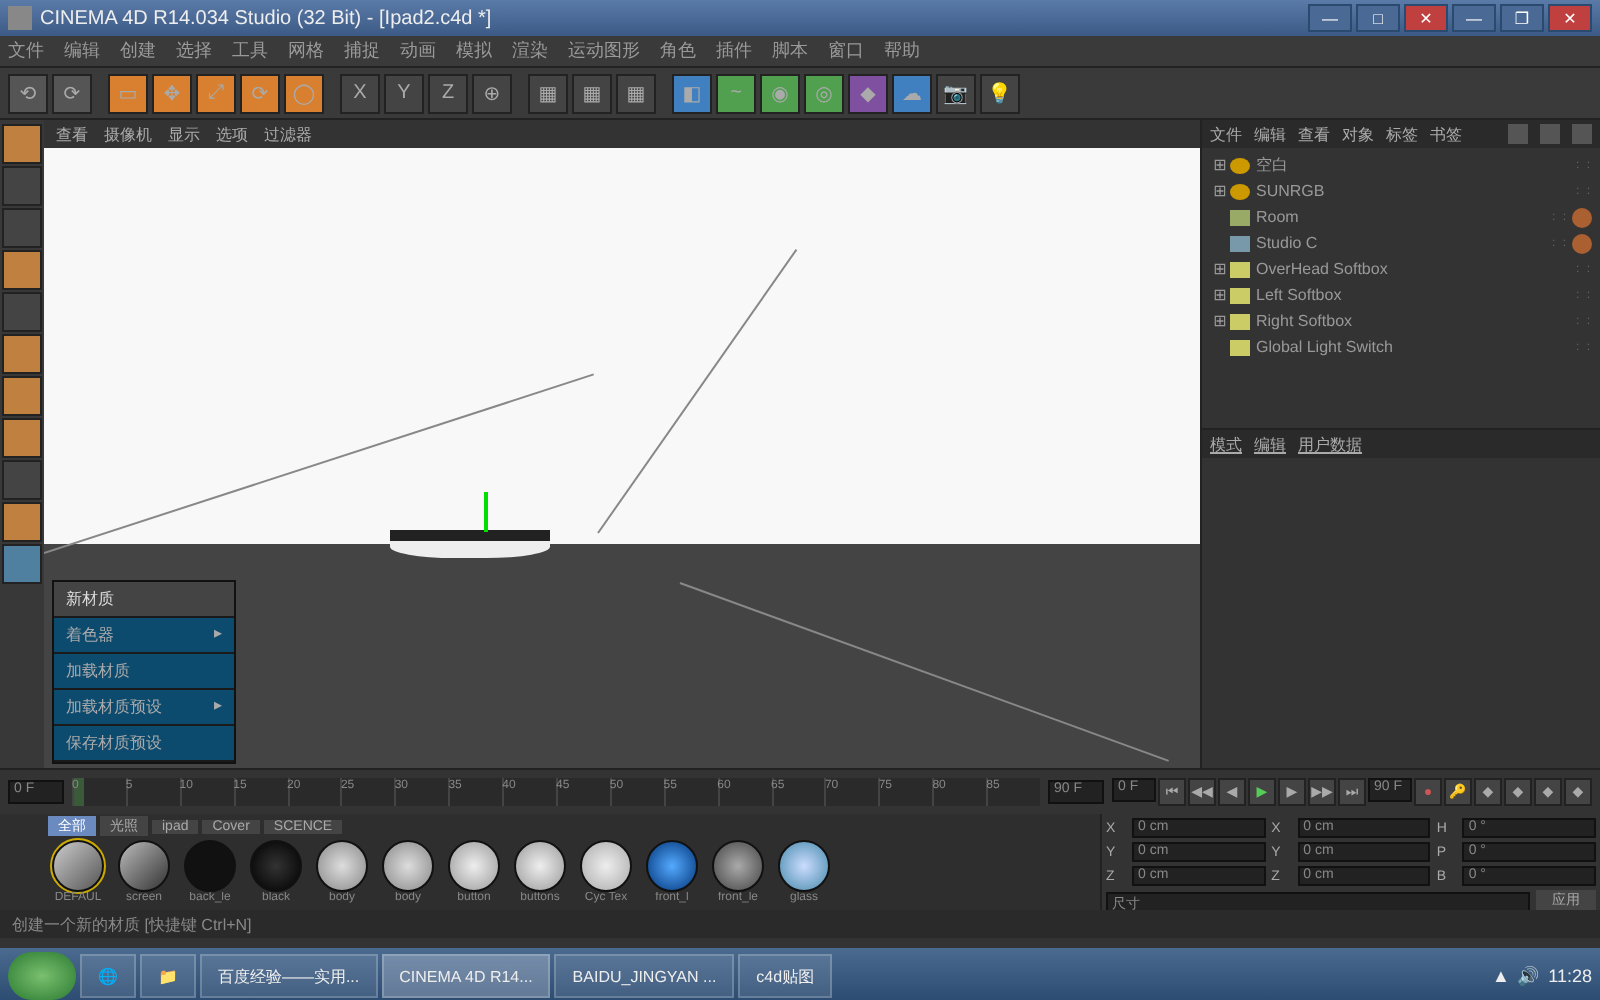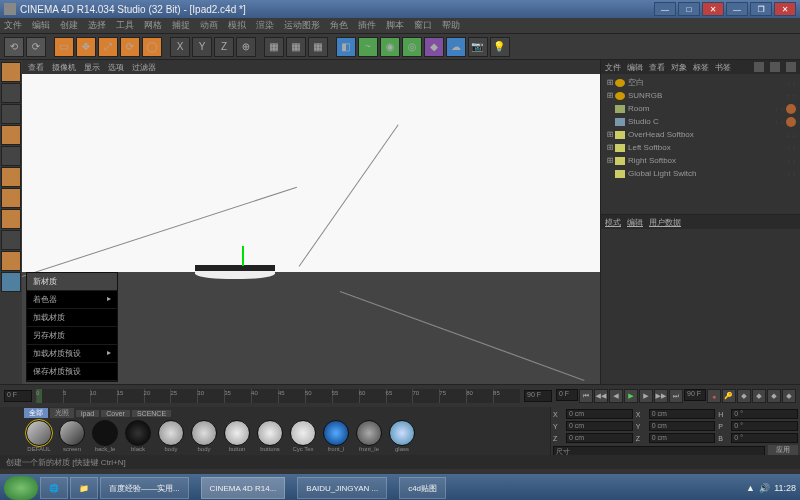--- a/index.html
+++ b/index.html
@@ -28,21 +28,21 @@
 .left-tool.c2 { background: #444; }
 .left-tool.c3 { background: #5080a0; }
 .viewport-wrap { flex: 1; display: flex; flex-direction: column; position: relative; }
 .vp-tabs { height: 14px; background: #333; display: flex; gap: 8px; padding: 0 6px; font-size: 8px; align-items: center; }
 .viewport { flex: 1; background: #555; position: relative; overflow: hidden; }
 .vp-sky { position: absolute; top: 0; left: 0; right: 0; height: 64%; background: #f8f8f8; }
 .vp-floor { position: absolute; bottom: 0; left: 0; right: 0; height: 36%; background: #444; }
 .vp-object { position: absolute; left: 30%; bottom: 34%; width: 80px; height: 14px; background: linear-gradient(#222 0 40%, #eee 40% 100%); border-radius: 0 0 40% 40%; }
 .vp-gizmo { position: absolute; left: 38%; bottom: 38%; width: 2px; height: 20px; background: #0d0; }
 .vp-line { position: absolute; background: #888; height: 1px; transform-origin: left; }
-.context-menu { position: absolute; left: 4px; bottom: 2px; width: 92px; background: #000000; border: 1px solid #111; }
+.context-menu { position: absolute; left: 4px; bottom: 2px; width: 92px; background: #0c4a6e; border: 1px solid #111; }
 .ctx-item { padding: 3px 6px; font-size: 8px; color: #aaa; cursor: pointer; border-bottom: 1px solid #1a1a1a; }
 .ctx-item.hl { background: #444; color: #ddd; }
 .ctx-item .arrow { float: right; }
 .right-panel { width: 200px; background: #333; display: flex; flex-direction: column; border-left: 1px solid #222; }
 .rp-tabs { height: 14px; background: #2a2a2a; display: flex; gap: 6px; padding: 0 4px; font-size: 8px; align-items: center; }
 .rp-tabs .sp { flex: 1; }
 .rp-ico { width: 10px; height: 10px; background: #555; }
 .obj-tree { flex: 0 0 140px; overflow: hidden; padding: 2px 4px; }
 .tree-row { display: flex; align-items: center; height: 13px; font-size: 8px; color: #999; cursor: pointer; }
 .tree-exp { width: 10px; text-align: center; }
@@ -180,21 +180,20 @@
       <div class="vp-floor"></div>
       <div class="vp-line" style="left:0;top:65%;width:50%;transform:rotate(-18deg)"></div>
       <div class="vp-line" style="left:55%;top:70%;width:45%;transform:rotate(20deg)"></div>
       <div class="vp-line" style="left:48%;top:62%;width:30%;transform:rotate(-55deg)"></div>
       <div class="vp-object"></div>
       <div class="vp-gizmo"></div>
       <div class="context-menu" id="ctxmenu">
           <div class="ctx-item hl">新材质</div>
           <div class="ctx-item">着色器<span class="arrow">▸</span></div>
           <div class="ctx-item">加载材质</div>
-          <div class="ctx-item">另存材质</div>
           <div class="ctx-item">加载材质预设<span class="arrow">▸</span></div>
           <div class="ctx-item">保存材质预设</div>
         </div>
     </div>
   </div>
 
   <div class="right-panel">
     <div class="rp-tabs" id="rptabs">
       <span>文件</span>
         <span>编辑</span>
@@ -426,21 +425,21 @@
 
   <div class="statusbar">
     <span>创建一个新的材质 [快捷键 Ctrl+N]</span>
   </div>
 </div>
 
 <div class="taskbar">
   <div class="start-orb"></div>
   <div class="task-btn">🌐</div>
   <div class="task-btn">📁</div>
-  <div id="taskitems" style="display:flex;gap:12px">
+  <div id="taskitems" style="display:flex;gap:2px">
       <div class="task-btn">百度经验——实用...</div>
       <div class="task-btn active">CINEMA 4D R14...</div>
       <div class="task-btn">BAIDU_JINGYAN ...</div>
       <div class="task-btn">c4d贴图</div>
     </div>
   <div class="task-sp"></div>
   <div class="tray">
     <span>▲</span>
     <span>🔊</span>
     <span>11:28</span>

